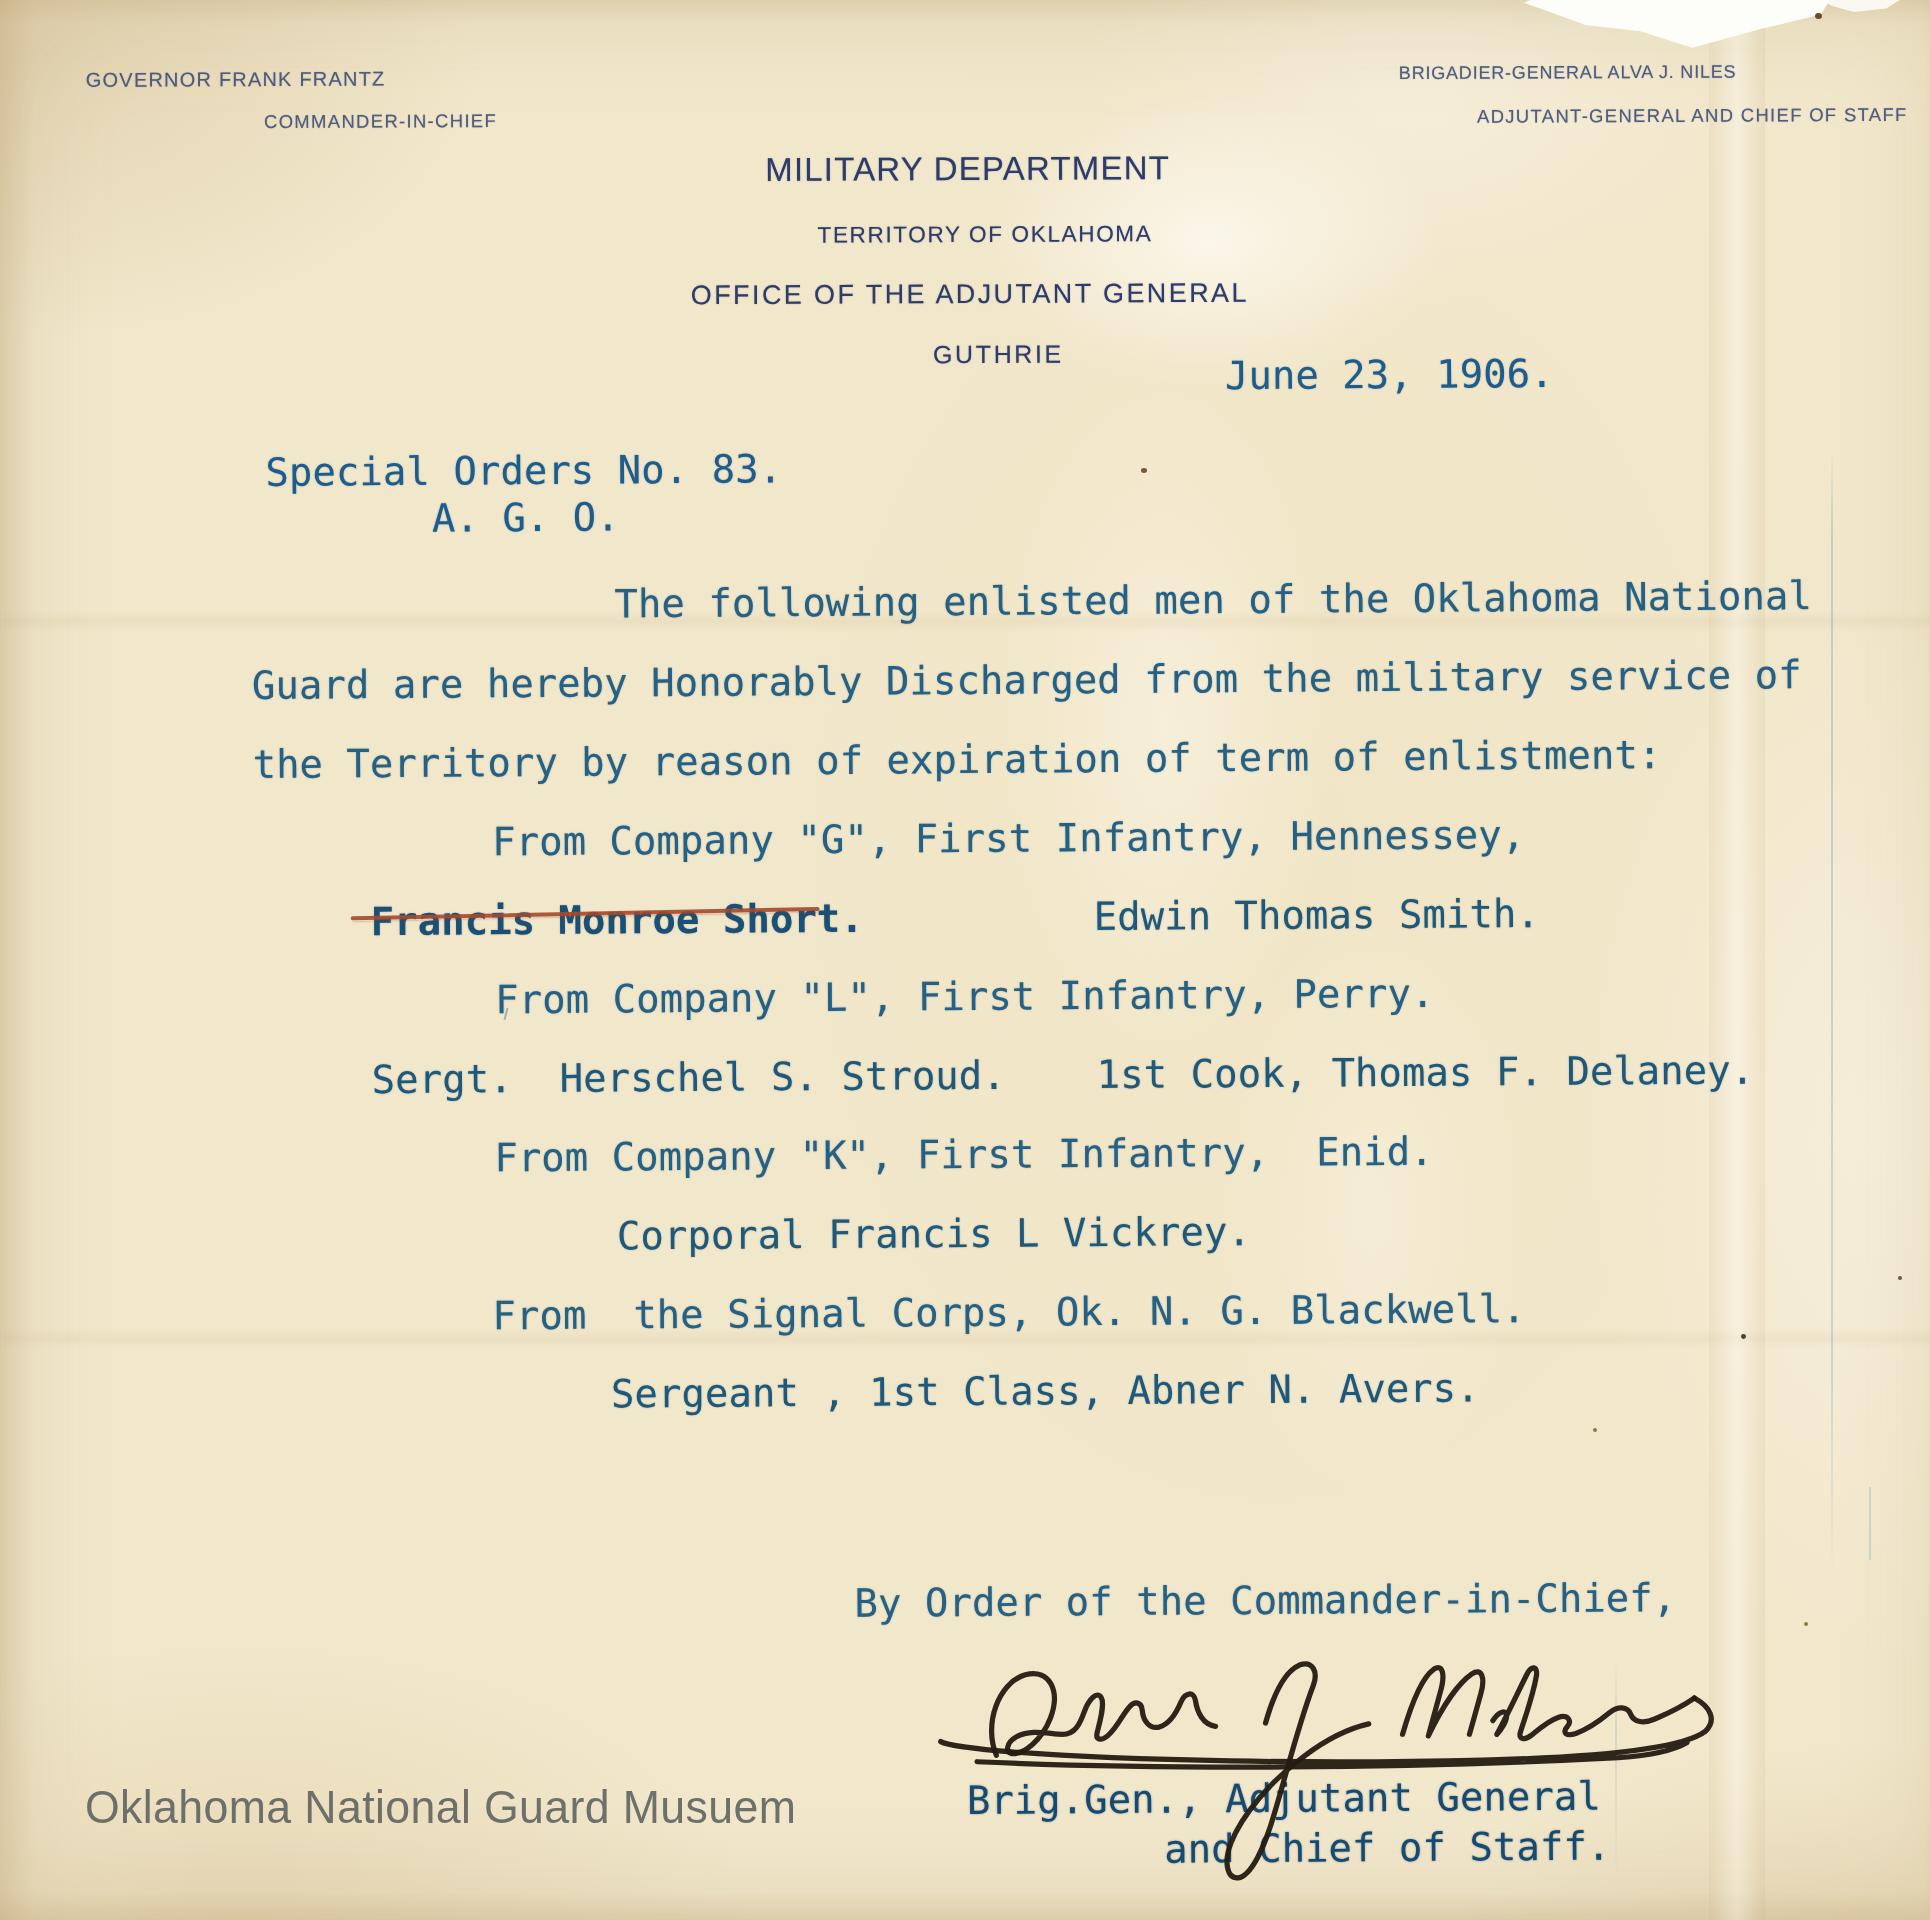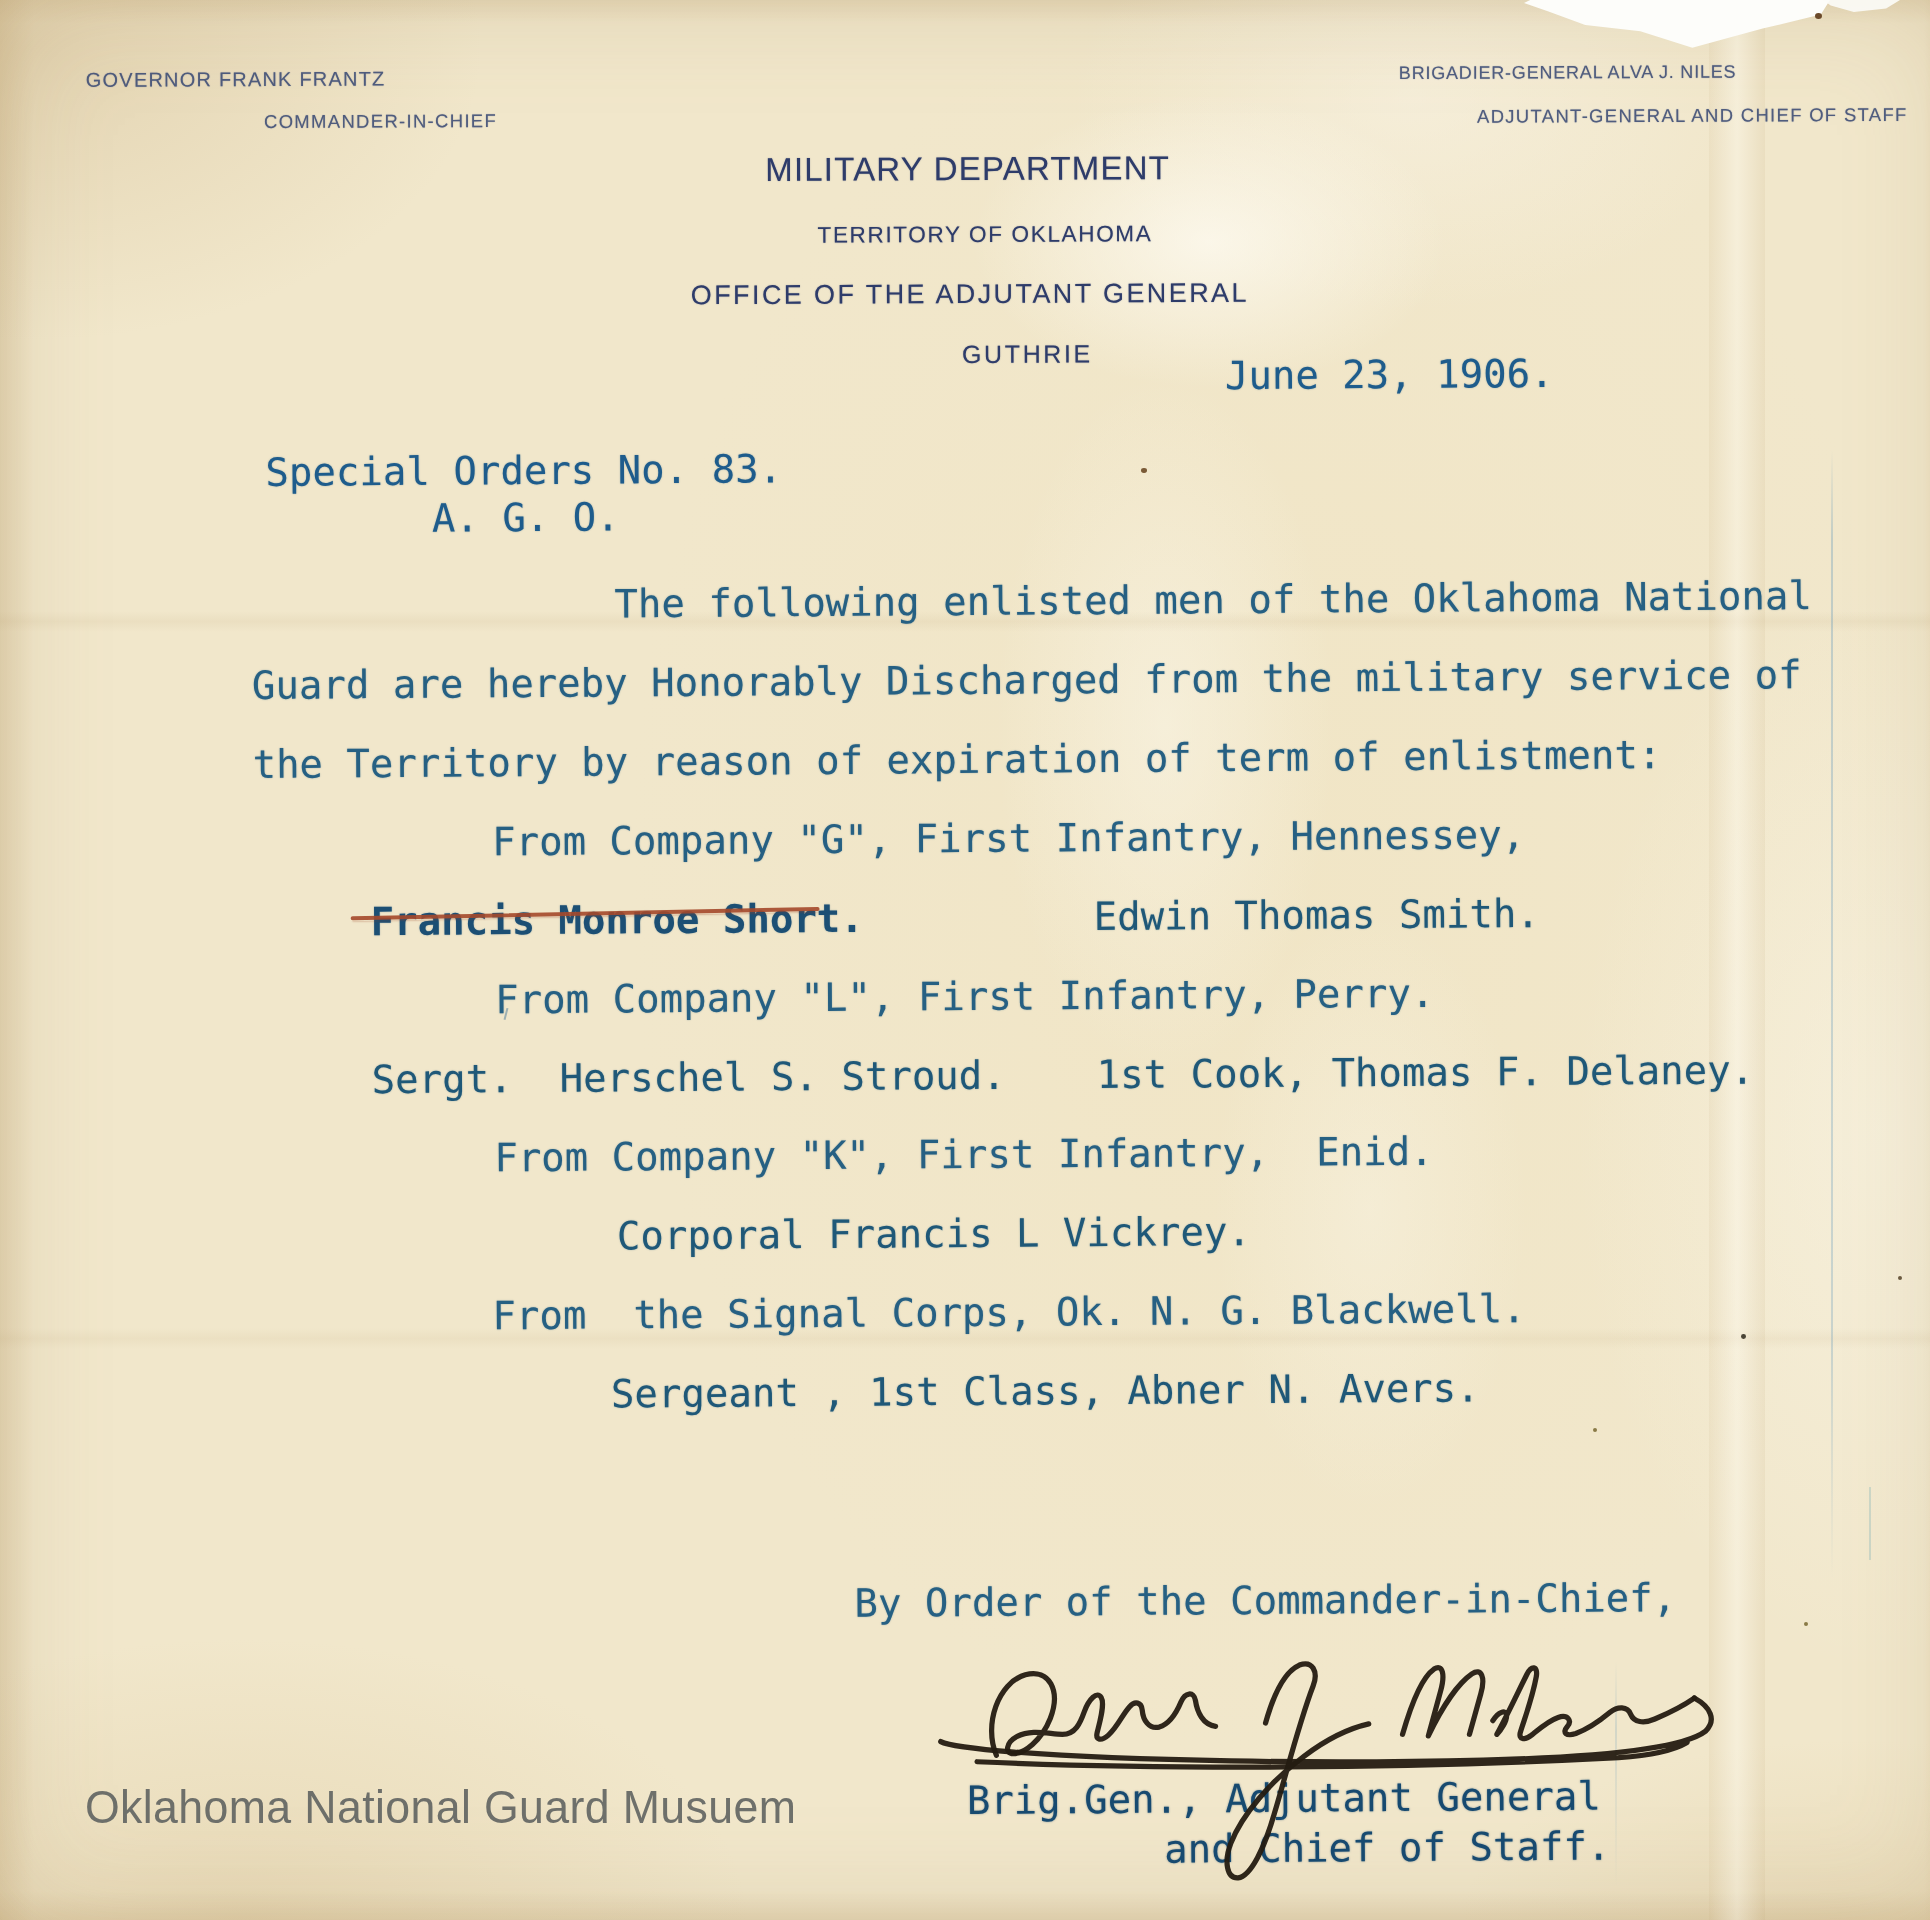--- a/index.html
+++ b/index.html
@@ -88,21 +88,21 @@
   <div class="abs" style="left:505px;top:1008px;width:2.4px;height:12px;background:rgba(74,122,154,.5);transform:rotate(14deg);"></div>
 
   <div class="stamp-layer">
     <div class="abs stamp" style="left:86px;top:66px;font-size:20px;letter-spacing:1.2px;">GOVERNOR FRANK FRANTZ</div>
     <div class="abs stamp" style="left:228px;top:110px;font-size:18.5px;letter-spacing:1.3px;margin-left:36px;">COMMANDER-IN-CHIEF</div>
     <div class="abs stamp" style="left:1399px;top:66px;font-size:18px;letter-spacing:0.8px;">BRIGADIER-GENERAL ALVA J. NILES</div>
     <div class="abs stamp" style="left:1477px;top:110px;font-size:18.5px;letter-spacing:1.3px;">ADJUTANT-GENERAL AND CHIEF OF STAFF</div>
     <div class="abs stamp-big" style="left:765px;top:152px;font-size:33px;letter-spacing:1.2px;">MILITARY DEPARTMENT</div>
     <div class="abs stamp-big" style="left:817px;top:224px;font-size:22.6px;letter-spacing:1.6px;">TERRITORY OF OKLAHOMA</div>
     <div class="abs stamp-big" style="left:690px;top:281px;font-size:27px;letter-spacing:2.4px;">OFFICE OF THE ADJUTANT GENERAL</div>
-    <div class="abs stamp-big" style="left:932px;top:342px;font-size:25px;letter-spacing:2.6px;margin-left:29px;">GUTHRIE</div>
+    <div class="abs stamp-big" style="left:932px;top:342px;font-size:25px;letter-spacing:2.6px;">GUTHRIE</div>
   </div>
 
   <div class="typed-layer">
     <div class="abs t t-dark" style="left:1229px;top:358px;">June 23, 1906.</div>
 
     <div class="abs t t-dark" style="left:269px;top:448px;">Special Orders No. 83.</div>
     <div class="abs t t-dark" style="left:435px;top:495px;">A. G. O.</div>
 
     <div class="abs t" style="left:617px;top:582px;">The following enlisted men of the Oklahoma National</div>
     <div class="abs t" style="left:254px;top:661px;">Guard are hereby Honorably Discharged from the military service of</div>

